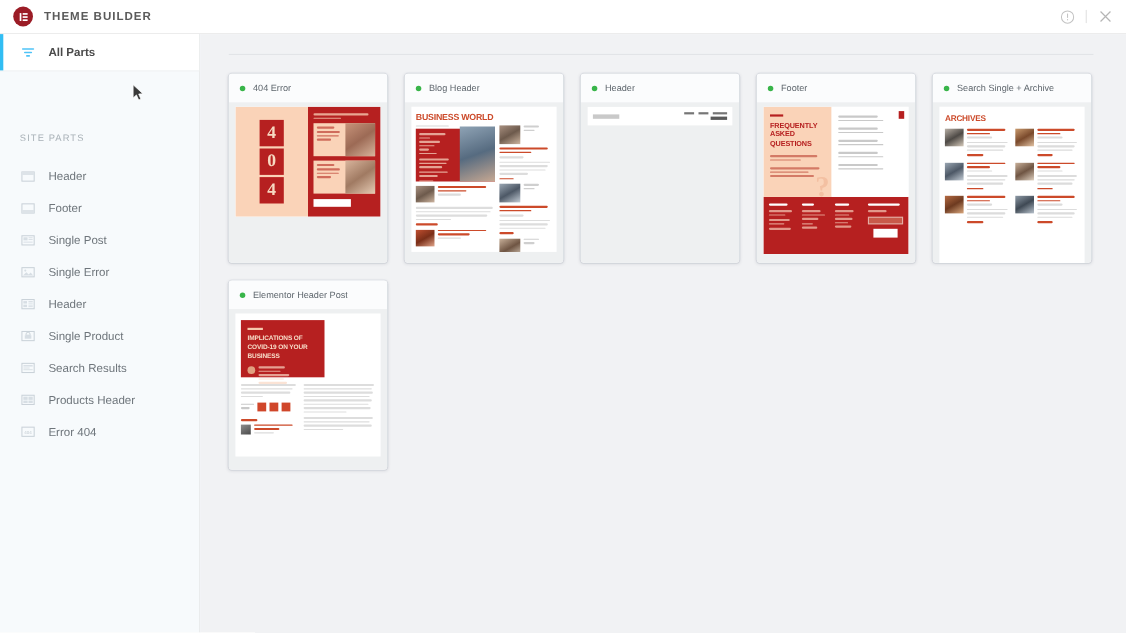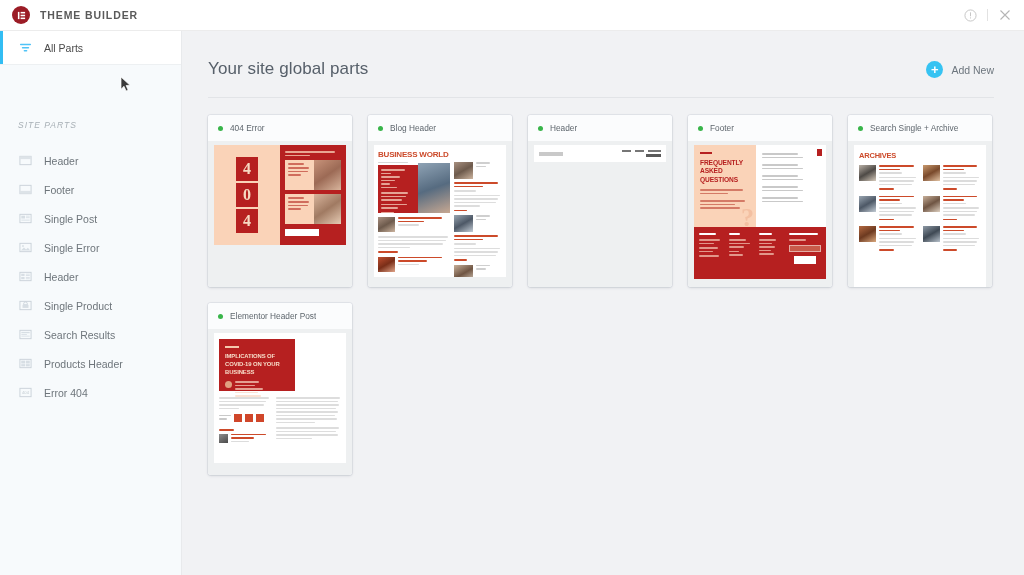--- a/index.html
+++ b/index.html
@@ -60,27 +60,27 @@
     background: #ffffff;
     display: flex; align-items: center;
     position: relative;
     border-bottom: 1px solid #edf0f2;
   }
   .nav-active::before {
     content: ""; position: absolute; left: 0; top: 0; bottom: 0;
     width: 3px; background: #32bdf3;
   }
   .nav-active .nav-ico { color: #4fc3f7; }
-  .nav-active .nav-txt { color: #4a4a4a; font-weight: normal; }
+  .nav-active .nav-txt { color: #4a4a4a; font-weight: bold; }
 
   .section-label {
     font-size: 8.5px; letter-spacing: 1.0px;
     color: #a8b0b6; text-transform: uppercase;
     padding: 0 0 0 18px;
-    margin-top: 55px; margin-bottom: 16px; font-style: italic;
+    margin-top: 55px; margin-bottom: 16px;
   }
   .nav-item {
     height: 29px;
     display: flex; align-items: center;
     cursor: pointer;
   }
   .nav-ico {
     width: 14px; height: 14px;
     margin-left: 18px; margin-right: 12px;
     flex: 0 0 14px;
@@ -431,27 +431,20 @@
           <text x="7" y="8.8" font-size="4.4" fill="#c3cbd2" text-anchor="middle" font-family="Liberation Sans, sans-serif">404</text>
         </svg>
       </span>
       <span class="nav-txt">Error 404</span>
     </div>
 
   </div>
 
   <div class="main">
 
-    <div class="main-head">
-      <div class="page-title">Your site global parts</div>
-      <div class="add-new">
-        <span class="plus-circle">+</span>
-        <span class="add-new-label">Add New</span>
-      </div>
-    </div>
     <div class="head-rule"></div>
 
     <div class="grid">
 
       <div class="card">
         <div class="card-head">
           <span class="dot"></span>
           <span class="card-title">404 Error</span>
         </div>
         <div class="card-body">

